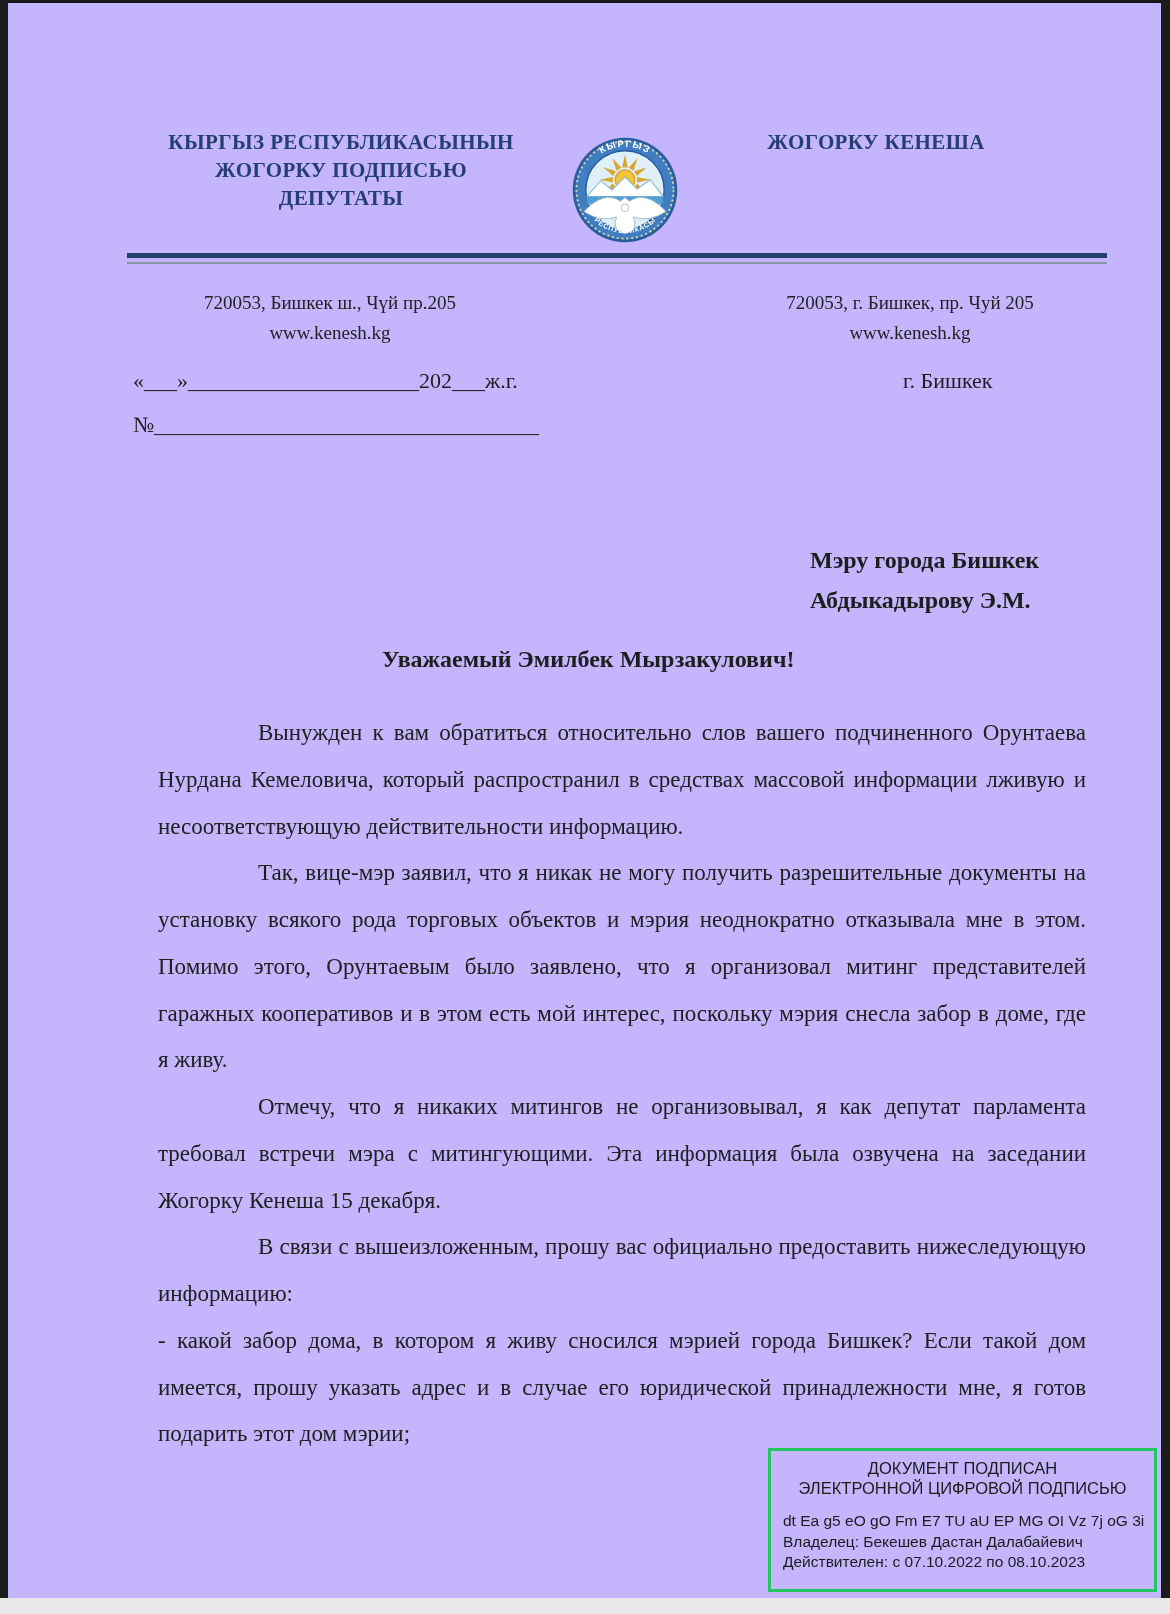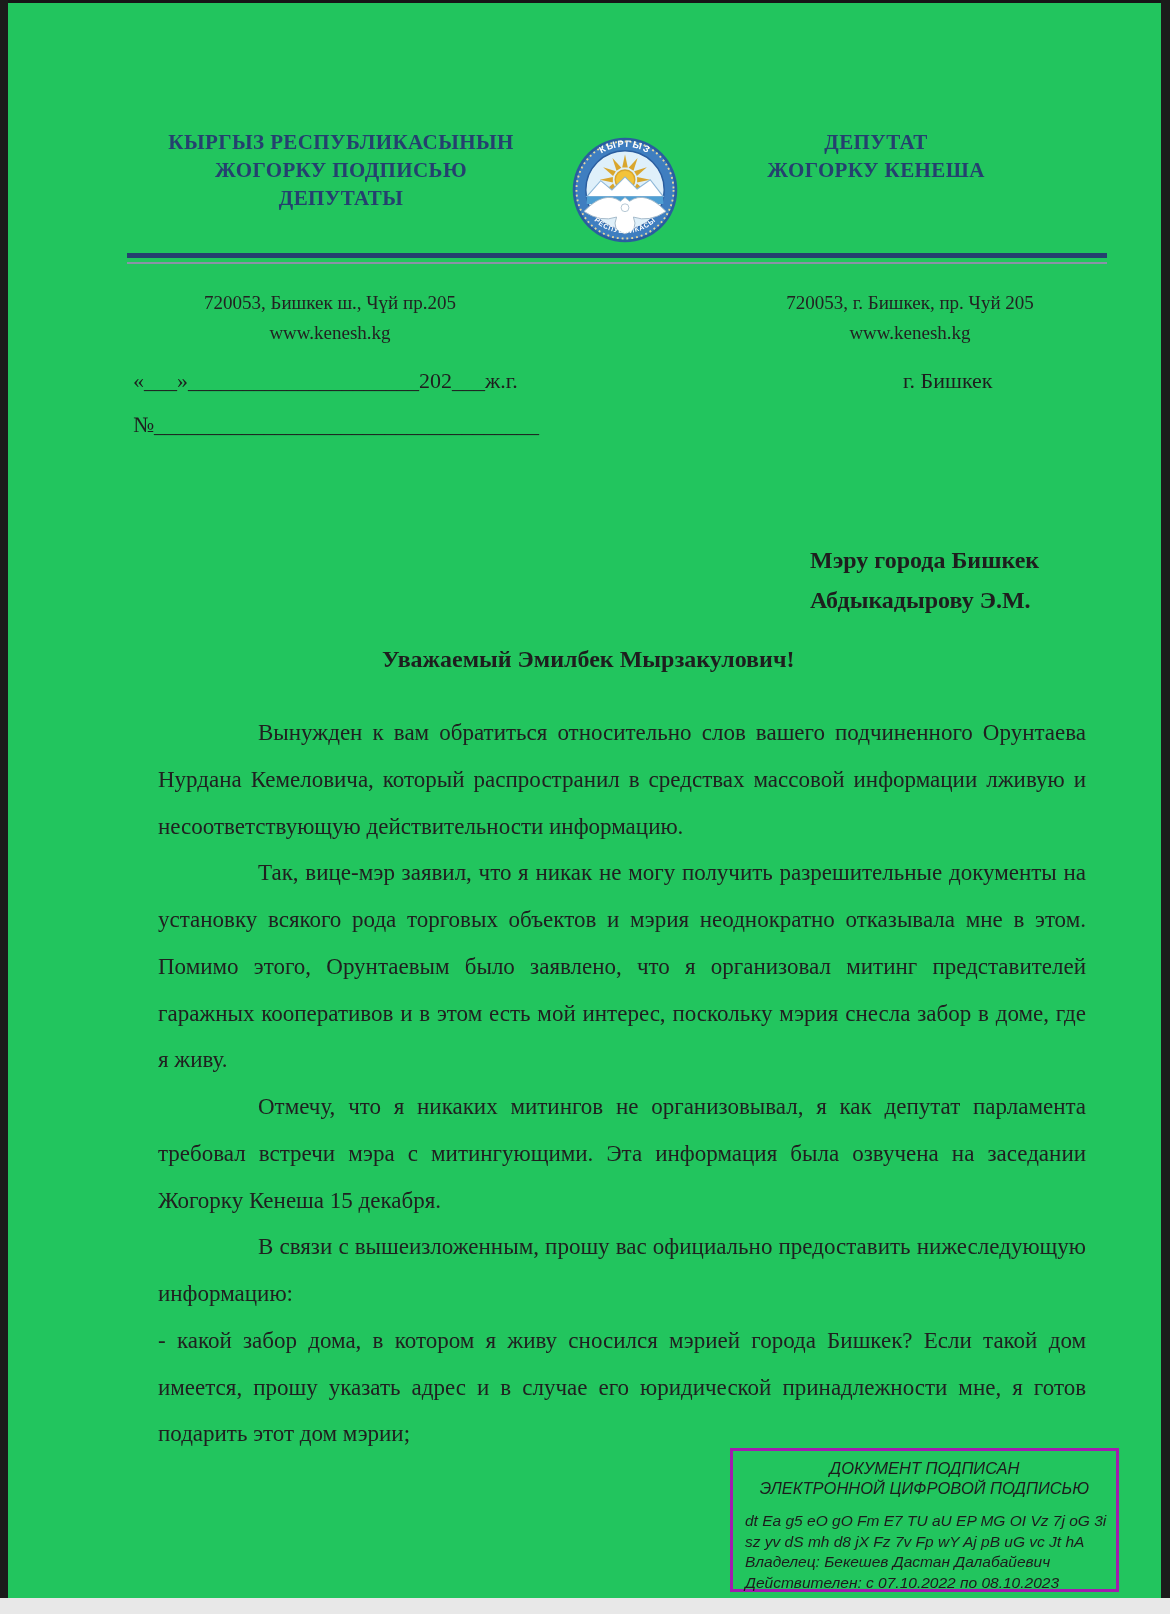--- a/index.html
+++ b/index.html
@@ -1,16 +1,16 @@
 <!DOCTYPE html>
 <html><head>
 <meta charset="utf-8">
 <style>
   html,body{margin:0;padding:0;background:#fff;}
-  .page{position:relative;width:1170px;height:1614px;background:#22c55e;overflow:hidden;
+  .page{position:relative;width:1170px;height:1614px;background:#c4b5fd;overflow:hidden;
         font-family:"Liberation Serif", serif;color:#1e1e1e;}
   
   .frame-top{position:absolute;left:0;top:0;width:1170px;height:3px;background:#161616;}
   .frame-left{position:absolute;left:0;top:0;width:8px;height:1600px;background:#1b1b1b;}
   .frame-right{position:absolute;left:1161px;top:0;width:9px;height:1600px;background:#1b1b1b;}
   .frame-bottom{position:absolute;left:0;top:1598px;width:1170px;height:16px;background:#e8e8e8;}
 
   
   .hdr{position:absolute;text-align:center;font-weight:bold;color:#25406f;
        font-size:21px;line-height:28px;letter-spacing:.4px;}
@@ -30,23 +30,23 @@
   .numline{position:absolute;left:133px;top:412px;font-size:22px;white-space:nowrap;}
 
   .addressee{position:absolute;left:810px;top:540px;font-size:24px;font-weight:bold;line-height:40px;}
   .salutation{position:absolute;left:382px;top:646px;font-size:24px;font-weight:bold;}
 
   .body-text{position:absolute;left:158px;top:710px;width:928px;font-size:23px;
              line-height:46.75px;text-align:justify;color:#202020;}
   .body-text p{margin:0;text-indent:100px;}
   .body-text p.no-indent{text-indent:0;}
 
-  .stamp{position:absolute;left:730px;top:1448px;width:383px;height:138px;
-         border:3px solid #a21caf;background:transparent;
-         font-family:"Liberation Sans", sans-serif;color:#1c1c1c;font-style:italic;}
+  .stamp{position:absolute;left:768px;top:1448px;width:383px;height:138px;
+         border:3px solid #22c55e;background:transparent;
+         font-family:"Liberation Sans", sans-serif;color:#1c1c1c;}
   .stamp-title{margin-top:7px;text-align:center;font-size:16.5px;line-height:20px;}
   .stamp-keys{margin:13px 0 17px 12px;font-size:15.5px;line-height:20.5px;text-align:left;}
 </style>
 </head>
 <body>
 
 <div class="page">
 
   <div class="frame-top"></div>
   <div class="frame-left"></div>
@@ -90,21 +90,20 @@
     </defs>
     <text font-size="10" font-weight="bold" fill="#ffffff" letter-spacing="1.5" font-family="Liberation Sans, sans-serif">
       <textPath href="#arcTop" startOffset="50%" text-anchor="middle">КЫРГЫЗ</textPath>
     </text>
     <text font-size="7.5" font-weight="bold" fill="#ffffff" letter-spacing="0.8" font-family="Liberation Sans, sans-serif">
       <textPath href="#arcBottom" startOffset="50%" text-anchor="middle">РЕСПУБЛИКАСЫ</textPath>
     </text>
   </svg>
 
   <div class="hdr hdr-right">
-    <div>ДЕПУТАТ</div>
     <div>ЖОГОРКУ КЕНЕША</div>
   </div>
 
   <div class="rule-thick"></div>
   <div class="rule-thin"></div>
 
   <div class="addr addr-left">
     <div>720053, Бишкек ш., Чүй пр.205</div>
     <div>www.kenesh.kg</div>
   </div>
@@ -132,19 +131,18 @@
     <p class="no-indent">- какой забор дома, в котором я живу сносился мэрией города Бишкек? Если такой дом имеется, прошу указать адрес и в случае его юридической принадлежности мне, я готов подарить этот дом мэрии;</p>
   </div>
 
   <div class="stamp">
     <div class="stamp-title">
       <div>ДОКУМЕНТ ПОДПИСАН</div>
       <div>ЭЛЕКТРОННОЙ ЦИФРОВОЙ ПОДПИСЬЮ</div>
     </div>
     <div class="stamp-keys">
       <div>dt Ea g5 eO gO Fm E7 TU aU EP MG OI Vz 7j oG 3i</div>
-      <div>sz yv dS mh d8 jX Fz 7v Fp wY Aj pB uG vc Jt hA</div>
       <div>Владелец: Бекешев Дастан Далабайевич</div>
       <div>Действителен: с 07.10.2022 по 08.10.2023</div>
     </div>
   </div>
 
 </div>
 
 </body></html>

